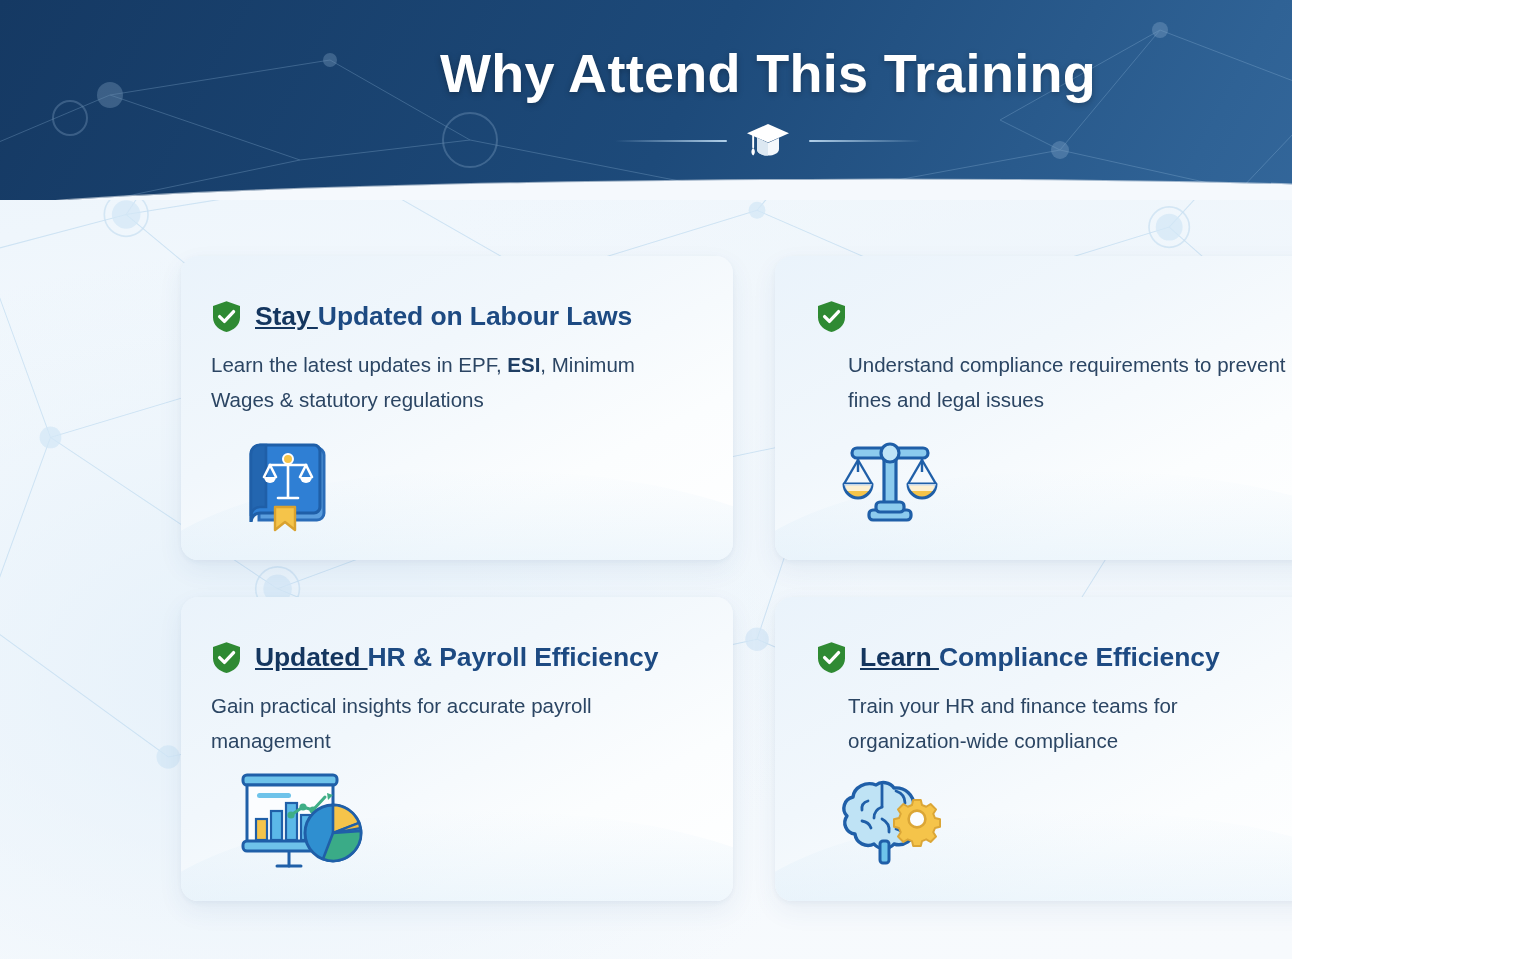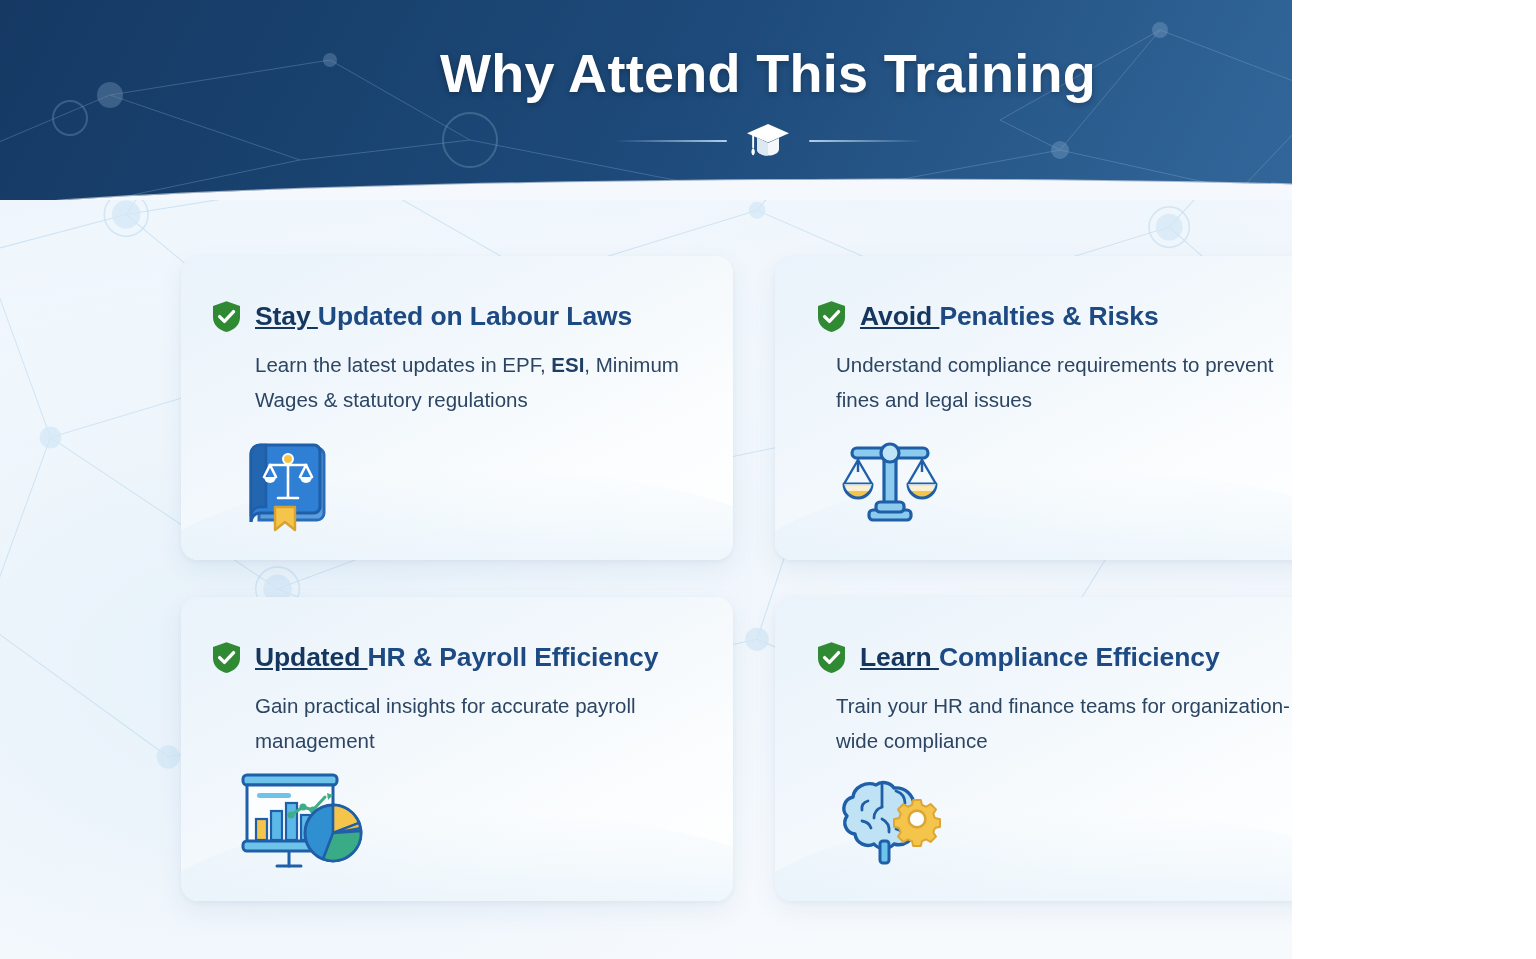--- a/index.html
+++ b/index.html
@@ -149,21 +149,20 @@
     color: #1a4276;
     line-height: 1.15;
     white-space: nowrap;
     letter-spacing: -0.1px;
   }
   .card-title .lead { font-weight: 700; color: #14365f; text-decoration: underline; }
   .card-title .rest { font-weight: 600; color: #1d4a82; }
 
   .card-desc {
     margin-top: 14px;
-    margin-left: 44px;
     font-size: 20.5px;
     line-height: 1.72;
     color: #2b4563;
     font-weight: 400;
     max-width: 470px;
     position: relative;
     z-index: 2;
   }
   .card-desc b { font-weight: 700; color: #1f3e63; }
 
@@ -171,21 +170,21 @@
     position: absolute;
     left: 52px;
     bottom: 28px;
     z-index: 2;
   }
   .card-art.r { left: 50px; }
   .card-art svg { display: block; }
 
   
   .card.right { padding-left: 41px; }
-  .card.right .card-desc { margin-left: 20px; }
+  .card.right .card-desc { margin-left: 32px; }
   .card.right .card-art { left: 63px; }
 </style>
 </head>
 <body>
 
 <div class="slide">
 
   <div class="bg-body"></div>
 
   <svg class="bg-net-body" viewBox="0 0 1536 959" preserveAspectRatio="none">
@@ -319,23 +318,20 @@
     </div>
 
     <div class="card right">
       <div class="card-head">
         <span>
           <svg class="shield-icon" viewBox="0 0 31 33">
             <path d="M15.5 1.2 L29 6.1 V17.2 C29 25.3 22.6 30.3 15.5 31.9 C8.4 30.3 2 25.3 2 17.2 V6.1 Z" fill="#2f8a33"></path>
             <path d="M8.6 16.6 L13.4 21.4 L22.6 11.6" stroke="#ffffff" stroke-width="3.3" fill="none" stroke-linecap="round" stroke-linejoin="round"></path>
           </svg>
         </span>
-        <div class="card-title">
-          <span class="lead">Avoid </span><span class="rest">Penalties &amp; Risks</span>
-        </div>
       </div>
       <div class="card-desc">
         <span>Understand compliance requirements to prevent fines and legal issues</span>
       </div>
       <div class="card-art r">
         <svg width="104" height="100" viewBox="0 0 104 100">
           <g stroke="#1f5fa8" stroke-width="3.2" stroke-linejoin="round" stroke-linecap="round">
             <rect x="46" y="20" width="12" height="58" rx="3" fill="#8ccbee"></rect>
             <rect x="14" y="16" width="76" height="10" rx="5" fill="#8ccbee"></rect>
             <circle cx="52" cy="21" r="9" fill="#bfe4f7"></circle>

